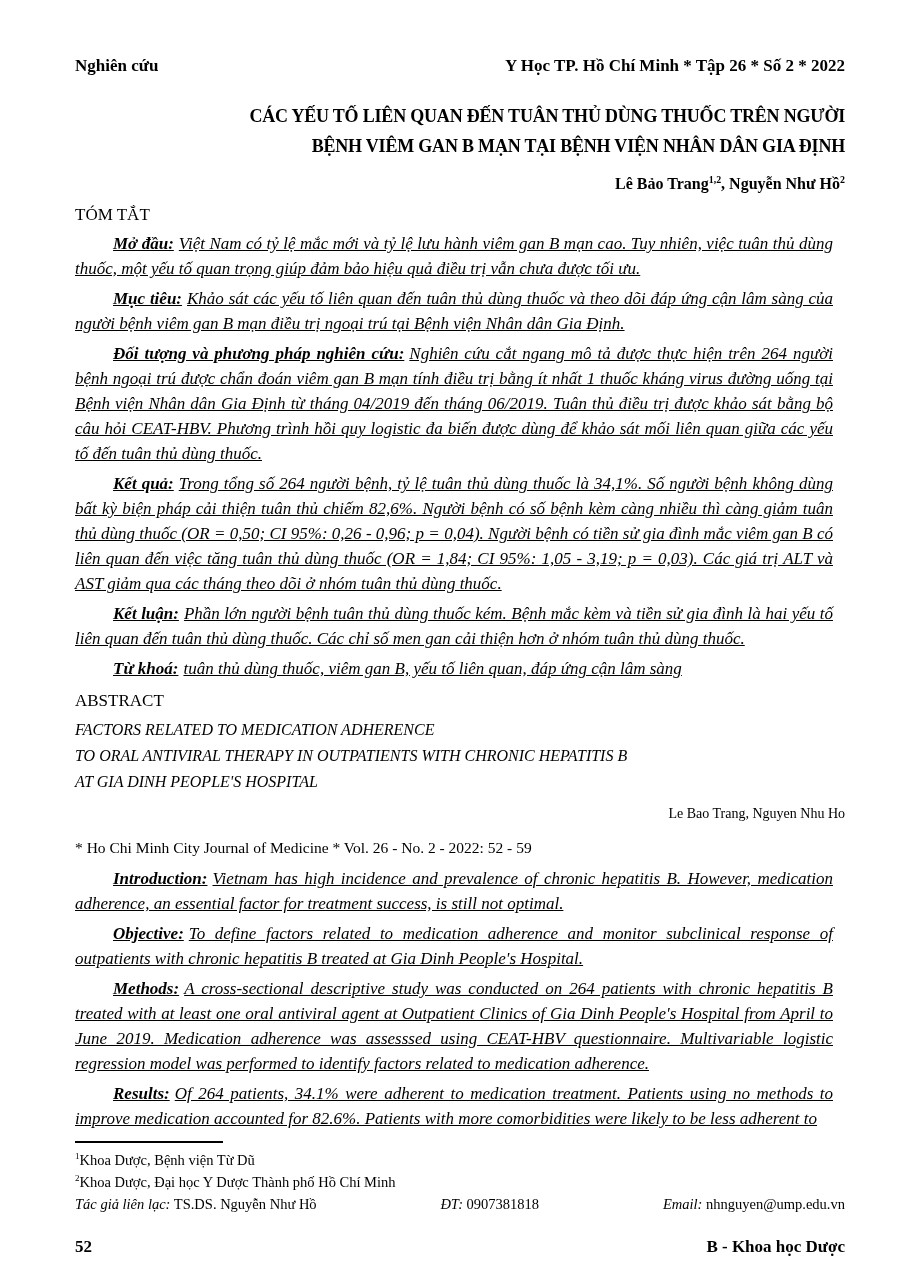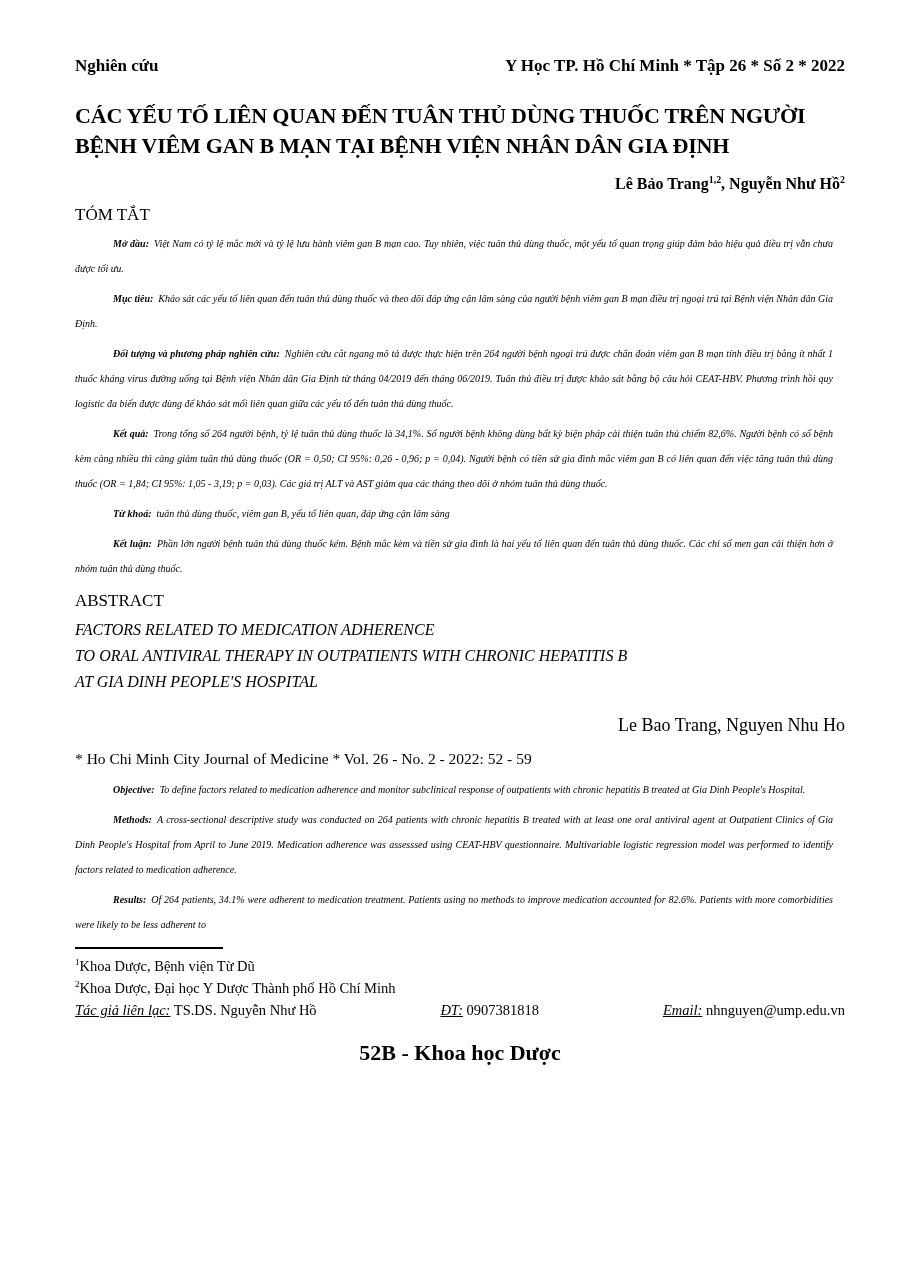--- a/index.html
+++ b/index.html
@@ -2,34 +2,34 @@
 <html><head>
 <meta charset="utf-8">
 <style>
   html,body{margin:0;padding:0;background:#fff;}
   .page{
     width:920px;height:1274px;background:#fff;color:#000;
     font-family:"Liberation Serif", serif;
     box-sizing:border-box;padding:55px 75px 0 75px;overflow:hidden;position:relative;
   }
   .doc-header{display:flex;justify-content:space-between;font-weight:bold;font-size:17px;line-height:22px;}
-  .article-title{text-align:left;font-weight:bold;font-size:22px;line-height:30px;margin-top:24px;letter-spacing:-0.2px;}
+  .article-title{text-align:right;font-weight:bold;font-size:18px;line-height:30px;margin-top:24px;letter-spacing:-0.2px;}
   .authors-vi{text-align:right;font-weight:bold;font-size:16px;margin-top:12px;line-height:22px;}
   sup{font-size:0.62em;vertical-align:super;line-height:0;}
   .section-heading{font-weight:normal;font-size:17px;margin:8px 0 4px 0;line-height:24px;}
-  .para{font-style:italic;font-size:10px;line-height:25px;text-align:justify;text-indent:38px;margin:0 12px 5px 0;}
+  .para{font-style:italic;font-size:17px;line-height:25px;text-align:justify;text-indent:38px;margin:0 12px 5px 0;text-decoration:underline;}
   .para-label{font-weight:bold;margin-right:5px;}
   .en-title div{text-align:left;font-style:italic;font-size:16px;line-height:26px;}
-  .en-authors{text-align:right;font-size:18px;line-height:24px;margin-top:18px;}
+  .en-authors{text-align:right;font-size:14px;line-height:24px;margin-top:7px;}
   .en-citation{text-align:left;font-size:15.5px;line-height:24px;margin:10px 0 6px 0;}
   .footnote-rule{width:148px;height:0;border-top:2px solid #000;margin:10px 0 6px 0;}
   .footnote{font-size:14.5px;line-height:22px;font-style:normal;}
   .contact-line{display:flex;justify-content:space-between;font-size:14.5px;line-height:22px;}
-  .lbl-italic{font-style:italic;text-decoration:underline;}
-  .page-footer{display:flex;justify-content:center;font-weight:bold;font-size:22px;margin-top:20px;line-height:24px;}
+  .lbl-italic{font-style:italic;}
+  .page-footer{display:flex;justify-content:space-between;font-weight:bold;font-size:17px;margin-top:20px;line-height:24px;}
 </style>
 </head>
 <body>
 
 <div class="page">
 
   <div class="doc-header">
     <span>Nghiên cứu</span>
     <span>Y Học TP. Hồ Chí Minh * Tập 26 * Số 2 * 2022</span>
   </div>
@@ -44,35 +44,36 @@
   <div class="section-heading">TÓM TẮT</div>
 
   <p class="para"><span class="para-label">Mở đầu:</span><span>Việt Nam có tỷ lệ mắc mới và tỷ lệ lưu hành viêm gan B mạn cao. Tuy nhiên, việc tuân thủ dùng thuốc, một yếu tố quan trọng giúp đảm bảo hiệu quả điều trị vẫn chưa được tối ưu.</span></p>
 
   <p class="para"><span class="para-label">Mục tiêu:</span><span>Khảo sát các yếu tố liên quan đến tuân thủ dùng thuốc và theo dõi đáp ứng cận lâm sàng của người bệnh viêm gan B mạn điều trị ngoại trú tại Bệnh viện Nhân dân Gia Định.</span></p>
 
   <p class="para"><span class="para-label">Đối tượng và phương pháp nghiên cứu:</span><span>Nghiên cứu cắt ngang mô tả được thực hiện trên 264 người bệnh ngoại trú được chẩn đoán viêm gan B mạn tính điều trị bằng ít nhất 1 thuốc kháng virus đường uống tại Bệnh viện Nhân dân Gia Định từ tháng 04/2019 đến tháng 06/2019. Tuân thủ điều trị được khảo sát bằng bộ câu hỏi CEAT-HBV. Phương trình hồi quy logistic đa biến được dùng để khảo sát mối liên quan giữa các yếu tố đến tuân thủ dùng thuốc.</span></p>
 
   <p class="para"><span class="para-label">Kết quả:</span><span>Trong tổng số 264 người bệnh, tỷ lệ tuân thủ dùng thuốc là 34,1%. Số người bệnh không dùng bất kỳ biện pháp cải thiện tuân thủ chiếm 82,6%. Người bệnh có số bệnh kèm càng nhiều thì càng giảm tuân thủ dùng thuốc (OR = 0,50; CI 95%: 0,26 - 0,96; p = 0,04). Người bệnh có tiền sử gia đình mắc viêm gan B có liên quan đến việc tăng tuân thủ dùng thuốc (OR = 1,84; CI 95%: 1,05 - 3,19; p = 0,03). Các giá trị ALT và AST giảm qua các tháng theo dõi ở nhóm tuân thủ dùng thuốc.</span></p>
 
+  <p class="para"><span class="para-label">Kết luận:</span><span>Phần lớn người bệnh tuân thủ dùng thuốc kém. Bệnh mắc kèm và tiền sử gia đình là hai yếu tố liên quan đến tuân thủ dùng thuốc. Các chỉ số men gan cải thiện hơn ở nhóm tuân thủ dùng thuốc.</span></p>
+
   <p class="para"><span class="para-label">Từ khoá:</span><span>tuân thủ dùng thuốc, viêm gan B, yếu tố liên quan, đáp ứng cận lâm sàng</span></p>
-
-  <p class="para"><span class="para-label">Kết luận:</span><span>Phần lớn người bệnh tuân thủ dùng thuốc kém. Bệnh mắc kèm và tiền sử gia đình là hai yếu tố liên quan đến tuân thủ dùng thuốc. Các chỉ số men gan cải thiện hơn ở nhóm tuân thủ dùng thuốc.</span></p>
 
   <div class="section-heading">ABSTRACT</div>
 
   <div class="en-title">
     <div>FACTORS RELATED TO MEDICATION ADHERENCE</div>
     <div>TO ORAL ANTIVIRAL THERAPY IN OUTPATIENTS WITH CHRONIC HEPATITIS B</div>
     <div>AT GIA DINH PEOPLE'S HOSPITAL</div>
   </div>
 
   <div class="en-authors">Le Bao Trang, Nguyen Nhu Ho</div>
   <div class="en-citation">* Ho Chi Minh City Journal of Medicine * Vol. 26 - No. 2 - 2022: 52 - 59</div>
 
+  <p class="para"><span class="para-label">Introduction:</span><span>Vietnam has high incidence and prevalence of chronic hepatitis B. However, medication adherence, an essential factor for treatment success, is still not optimal.</span></p>
 
   <p class="para"><span class="para-label">Objective:</span><span>To define factors related to medication adherence and monitor subclinical response of outpatients with chronic hepatitis B treated at Gia Dinh People's Hospital.</span></p>
 
   <p class="para"><span class="para-label">Methods:</span><span>A cross-sectional descriptive study was conducted on 264 patients with chronic hepatitis B treated with at least one oral antiviral agent at Outpatient Clinics of Gia Dinh People's Hospital from April to June 2019. Medication adherence was assesssed using CEAT-HBV questionnaire. Multivariable logistic regression model was performed to identify factors related to medication adherence.</span></p>
 
   <p class="para"><span class="para-label">Results:</span><span>Of 264 patients, 34.1% were adherent to medication treatment. Patients using no methods to improve medication accounted for 82.6%. Patients with more comorbidities were likely to be less adherent to</span></p>
 
   <div class="footnote-rule"></div>
 
   <div class="footnote"><sup>1</sup><span>Khoa Dược, Bệnh viện Từ Dũ</span></div>

